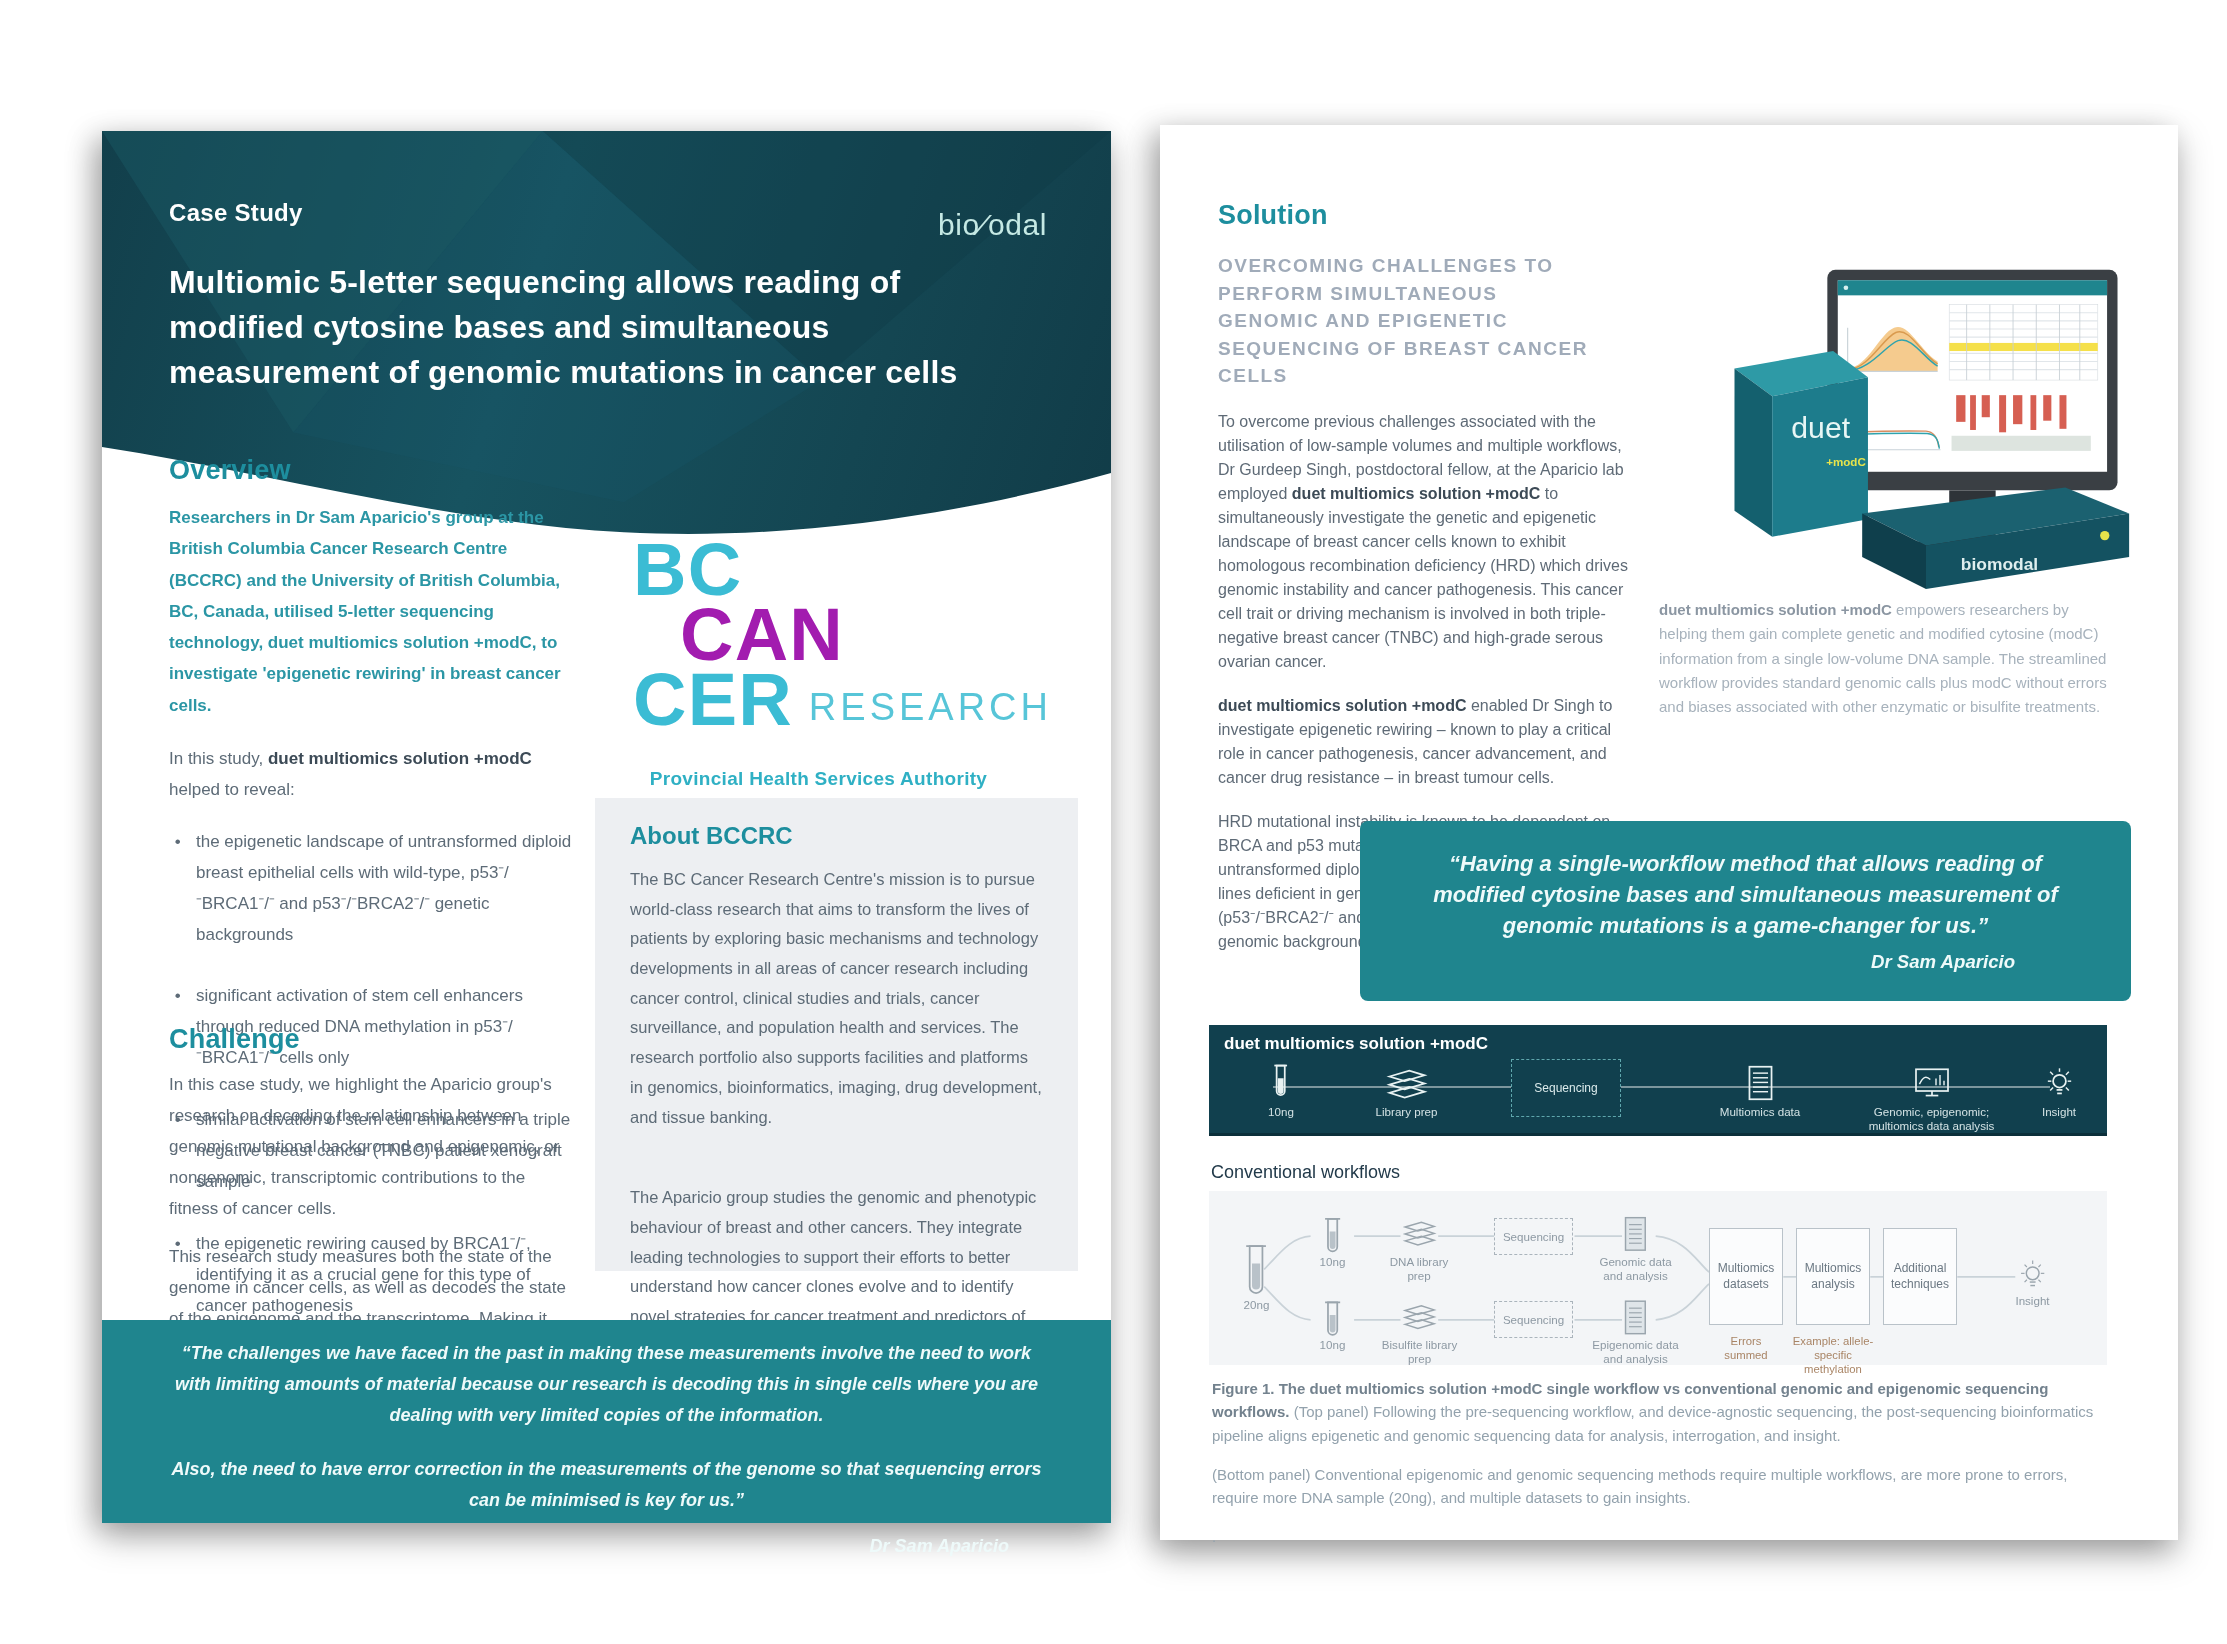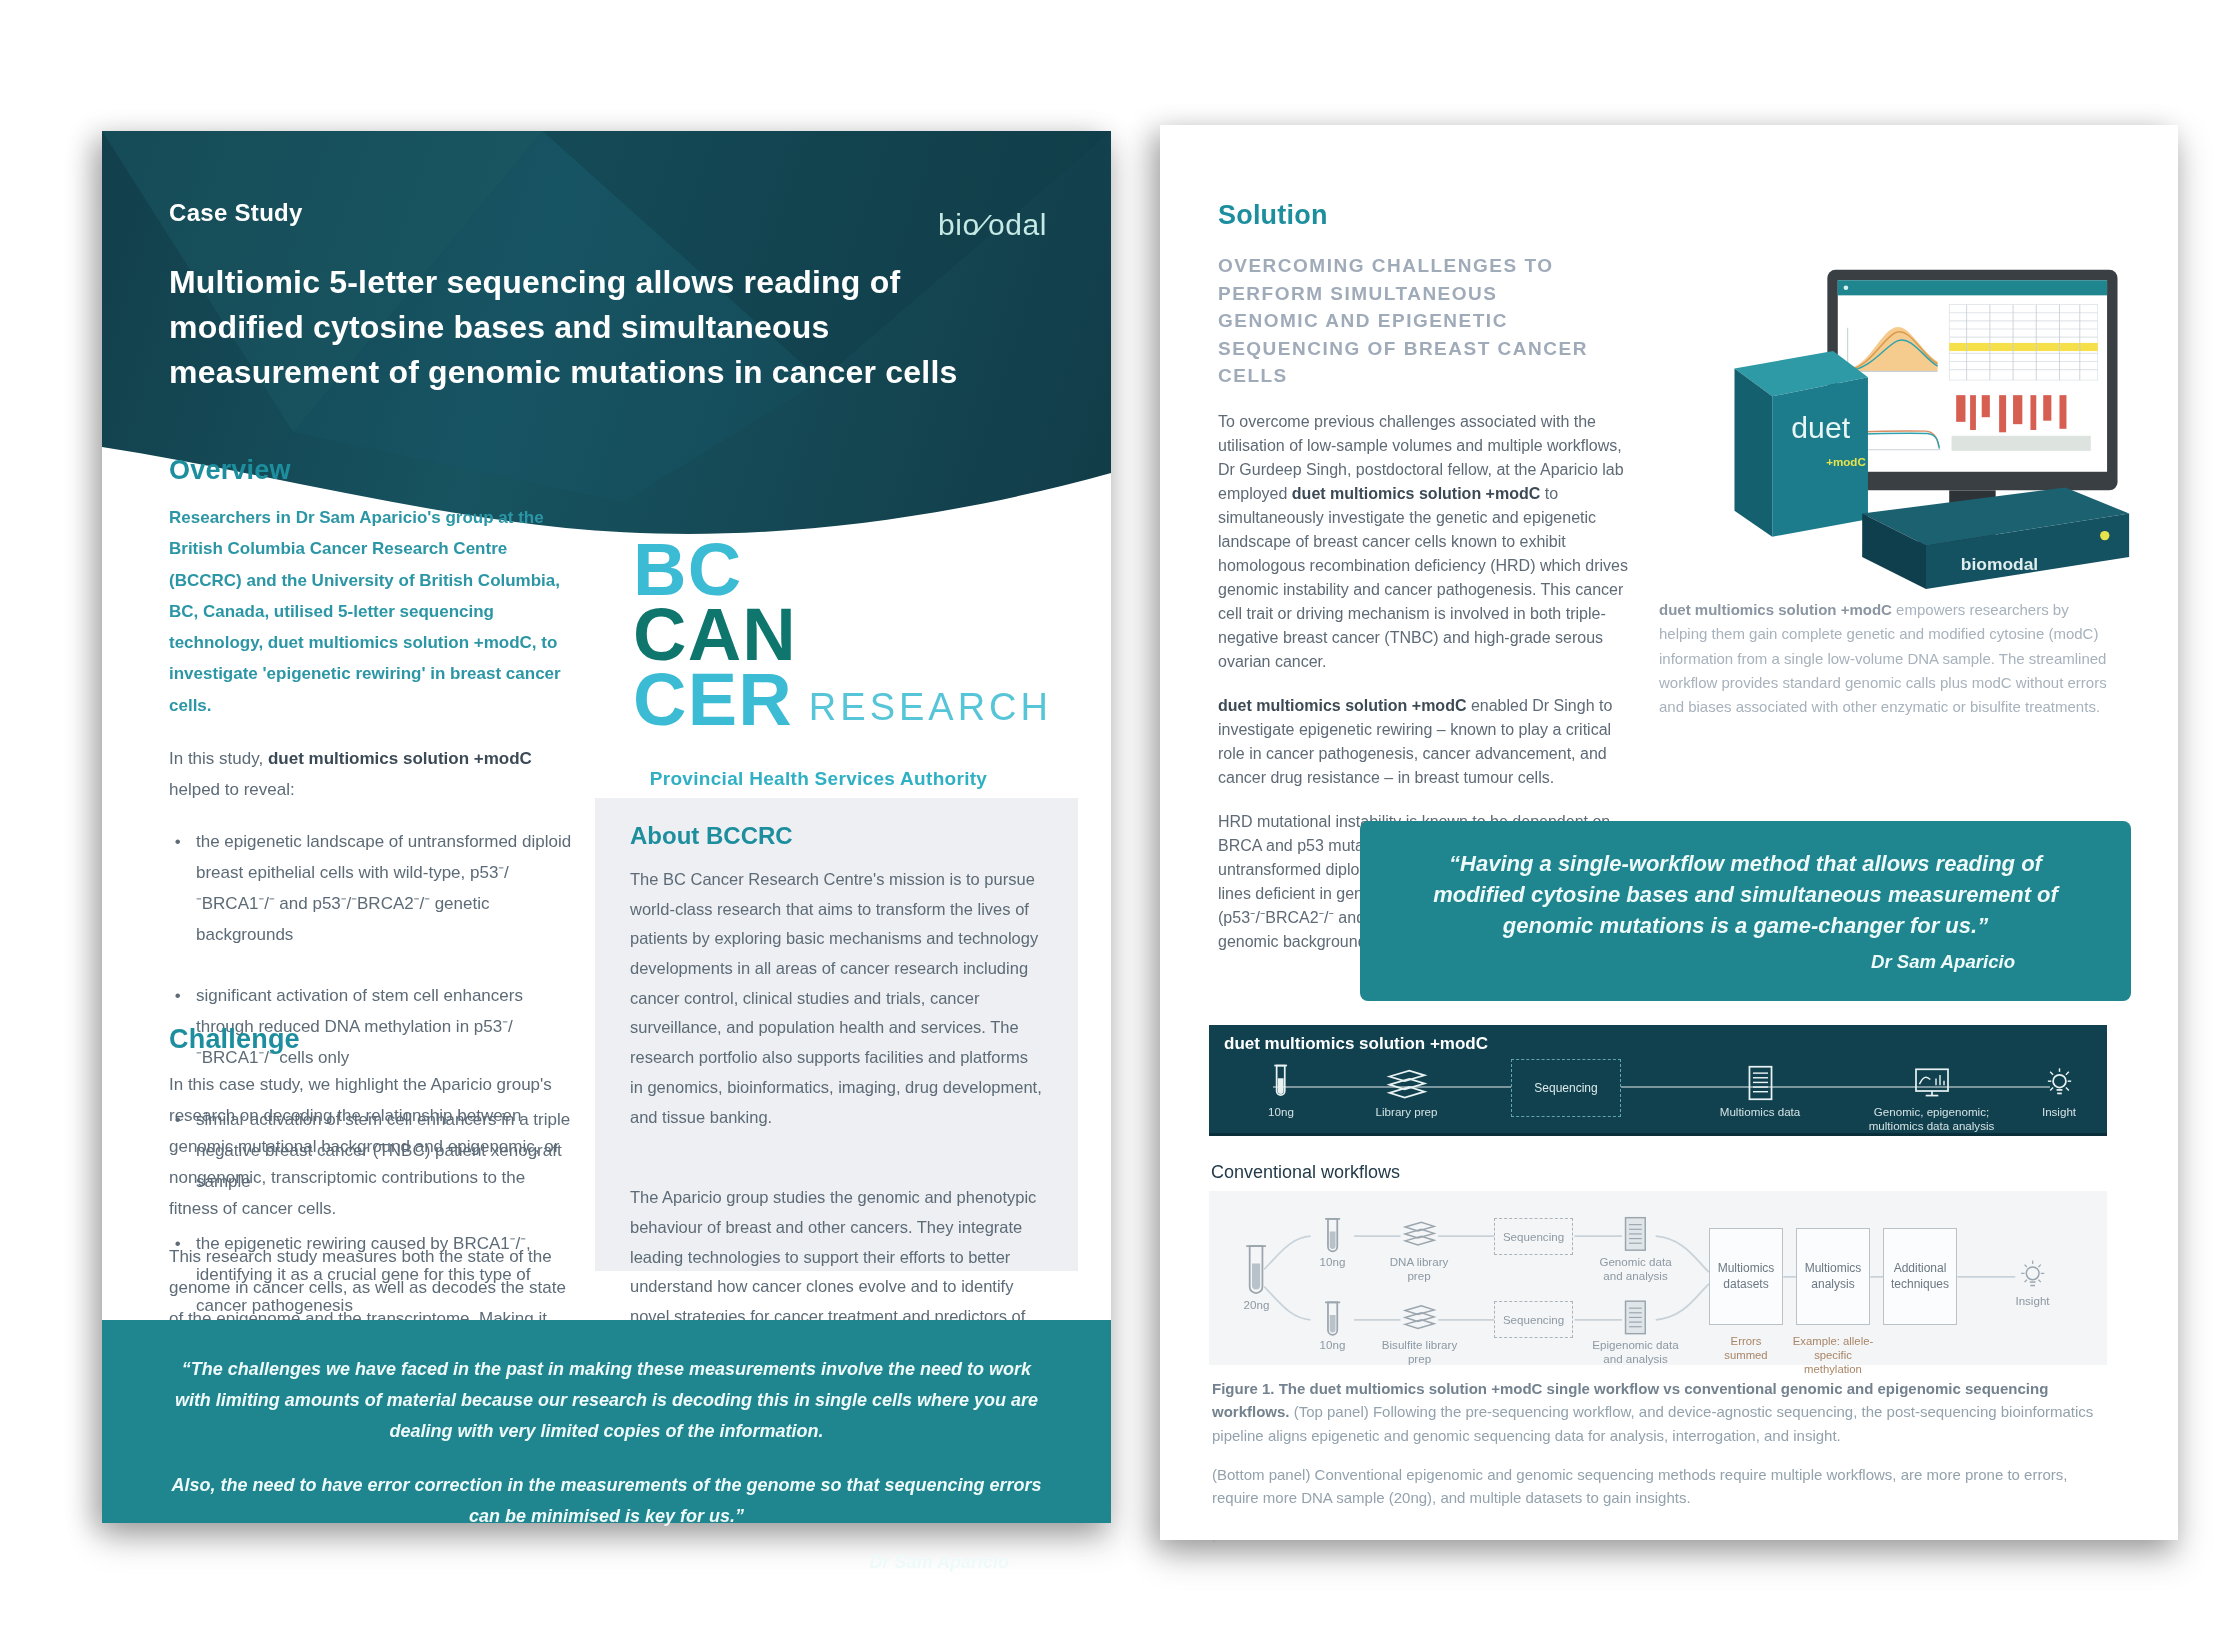--- a/index.html
+++ b/index.html
@@ -23,28 +23,28 @@
   
   .h-teal { color:#1d8e9e; font-size:27px; font-weight:700; letter-spacing:0.2px; }
   .col-left { position:absolute; left:67px; width:410px; }
   .body-text { color:#5d6b77; font-size:17px; line-height:1.82; }
   .intro-teal { color:#2b96a5; font-size:17px; line-height:1.84; font-weight:700; }
   .bullets { list-style:none; margin-top:4.6px; }
   .bullets li { position:relative; padding-left:27px; margin-bottom:31px; color:#5d6b77; font-size:17px; line-height:1.82; }
   .bullets li::before { content:"•"; position:absolute; left:5.8px; top:0; color:#5d6b77; }
 
   .quote-band { position:absolute; left:0; bottom:0; width:1009px; height:203px; background:#1f858e; color:#eefafa; }
-  .quote-band .q { width:882px; margin:0 auto; padding-top:34px; text-align:center; font-size:18px; line-height:1.72; font-style:italic; font-weight:700; }
+  .quote-band .q { width:882px; margin:0 auto; padding-top:18px; text-align:center; font-size:18px; line-height:1.72; font-style:italic; font-weight:700; }
   .quote-band .q2 { padding-top:23px; }
   .quote-band .attr { text-align:right; padding-right:102px; padding-top:20px; font-size:18px; font-weight:700; font-style:italic; }
 
   
   .bc-logo { position:absolute; left:531px; top:406px; width:429px; }
   .bc-line { font-size:74px; font-weight:800; line-height:.88; letter-spacing:1.2px; font-family:"Liberation Sans", sans-serif; }
-  .bc-cyan { color:#3bbcd4; } .bc-purple { color:#0f766e; }
+  .bc-cyan { color:#3bbcd4; } .bc-purple { color:#a21caf;margin-left:47px; }
   .bc-research-row { display:flex; align-items:flex-end; gap:16px; }
   .bc-research { color:#57c5d8; font-size:38px; font-weight:400; letter-spacing:4px; padding-bottom:3.5px; }
   .bc-tagline { margin-top:36px; color:#2fb0c4; font-size:19px; font-weight:700; letter-spacing:0.3px; text-align:center; width:371px; }
 
   
   .about-box { position:absolute; left:493px; top:667px; width:483px; height:473px; background:#edeff2; padding:24px 35px; }
   .about-box h3 { color:#1d8e9e; font-size:24px; font-weight:700; margin-bottom:15px; }
   .about-box p { color:#5d6b77; font-size:16.5px; line-height:1.8; }
   .about-box p + p { margin-top:51px; }
 

